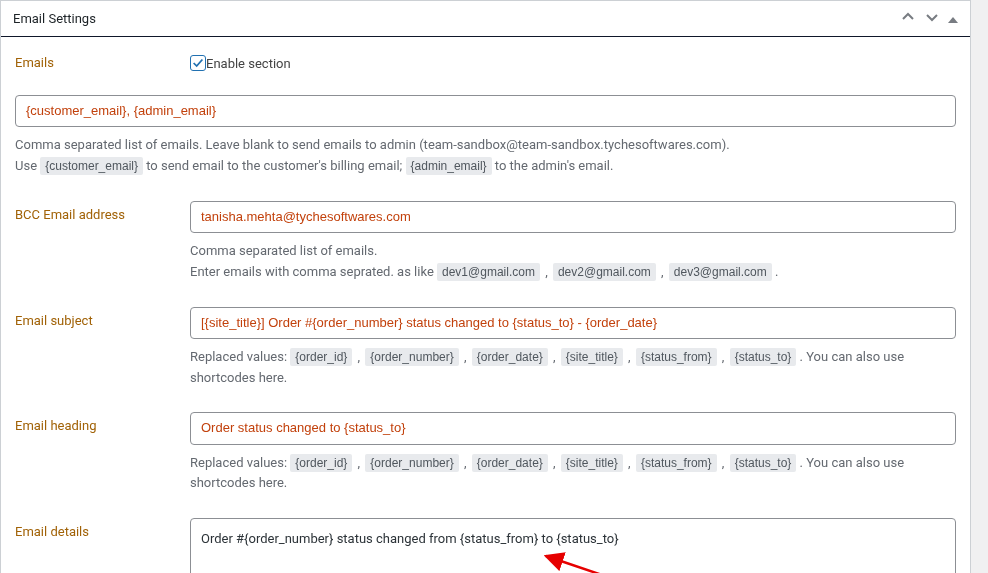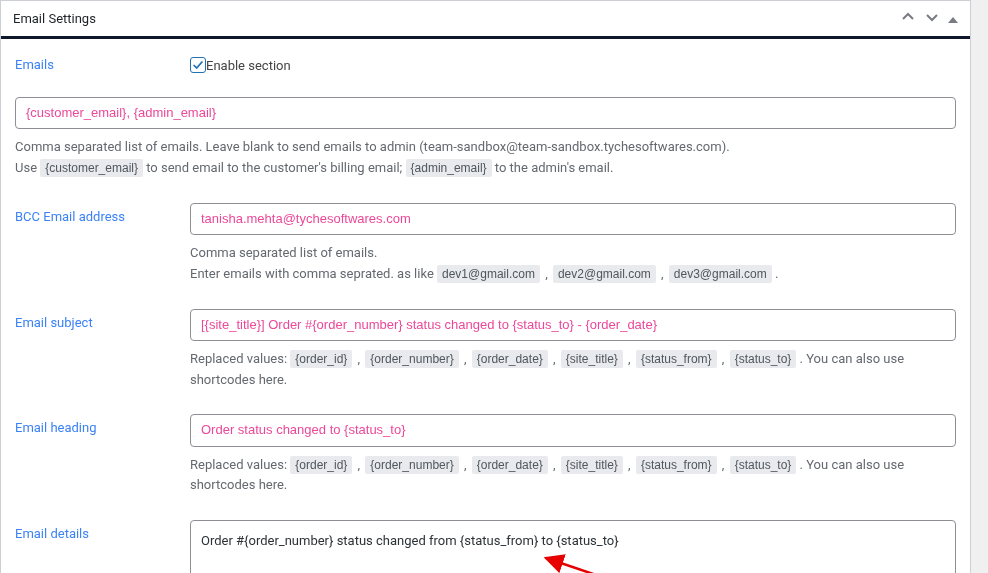--- a/index.html
+++ b/index.html
@@ -20,21 +20,21 @@
       background: #fff;
       border: 1px solid #ccd0d4;
       margin: 0;
       position: relative;
     }
     .panel-header {
       display: flex;
       align-items: center;
       justify-content: space-between;
       padding: 8px 12px;
-      border-bottom: 3px solid #0f172a;
+      border-bottom: 1px solid #0f172a;
     }
     .panel-title {
       font-size: 13px;
       font-weight: normal;
       color: #1d2327;
     }
     .panel-controls {
       display: flex;
       align-items: center;
       gap: 8px;
@@ -51,21 +51,21 @@
     .form-row {
       display: flex;
       margin-bottom: 24px;
       align-items: flex-start;
     }
     .form-label {
       width: 175px;
       flex-shrink: 0;
       padding-top: 6px;
       font-size: 13px;
-      color: #3b82f6;
+      color: #a16207;
     }
     .form-field {
       flex: 1;
     }
     .checkbox-wrap {
       display: flex;
       align-items: center;
       padding-top: 6px;
     }
     .checkbox {
@@ -82,21 +82,21 @@
     .checkbox svg {
       width: 14px;
       height: 14px;
     }
     .text-input {
       width: 100%;
       border: 1px solid #8c8f94;
       border-radius: 4px;
       padding: 6px 10px;
       font-size: 13px;
-      color: #ec4899;
+      color: #c2410c;
       line-height: 1.4;
     }
     .textarea-input {
       width: 100%;
       border: 1px solid #8c8f94;
       border-radius: 4px;
       padding: 8px 10px;
       font-size: 13px;
       color: #2c3338;
       line-height: 1.8;

